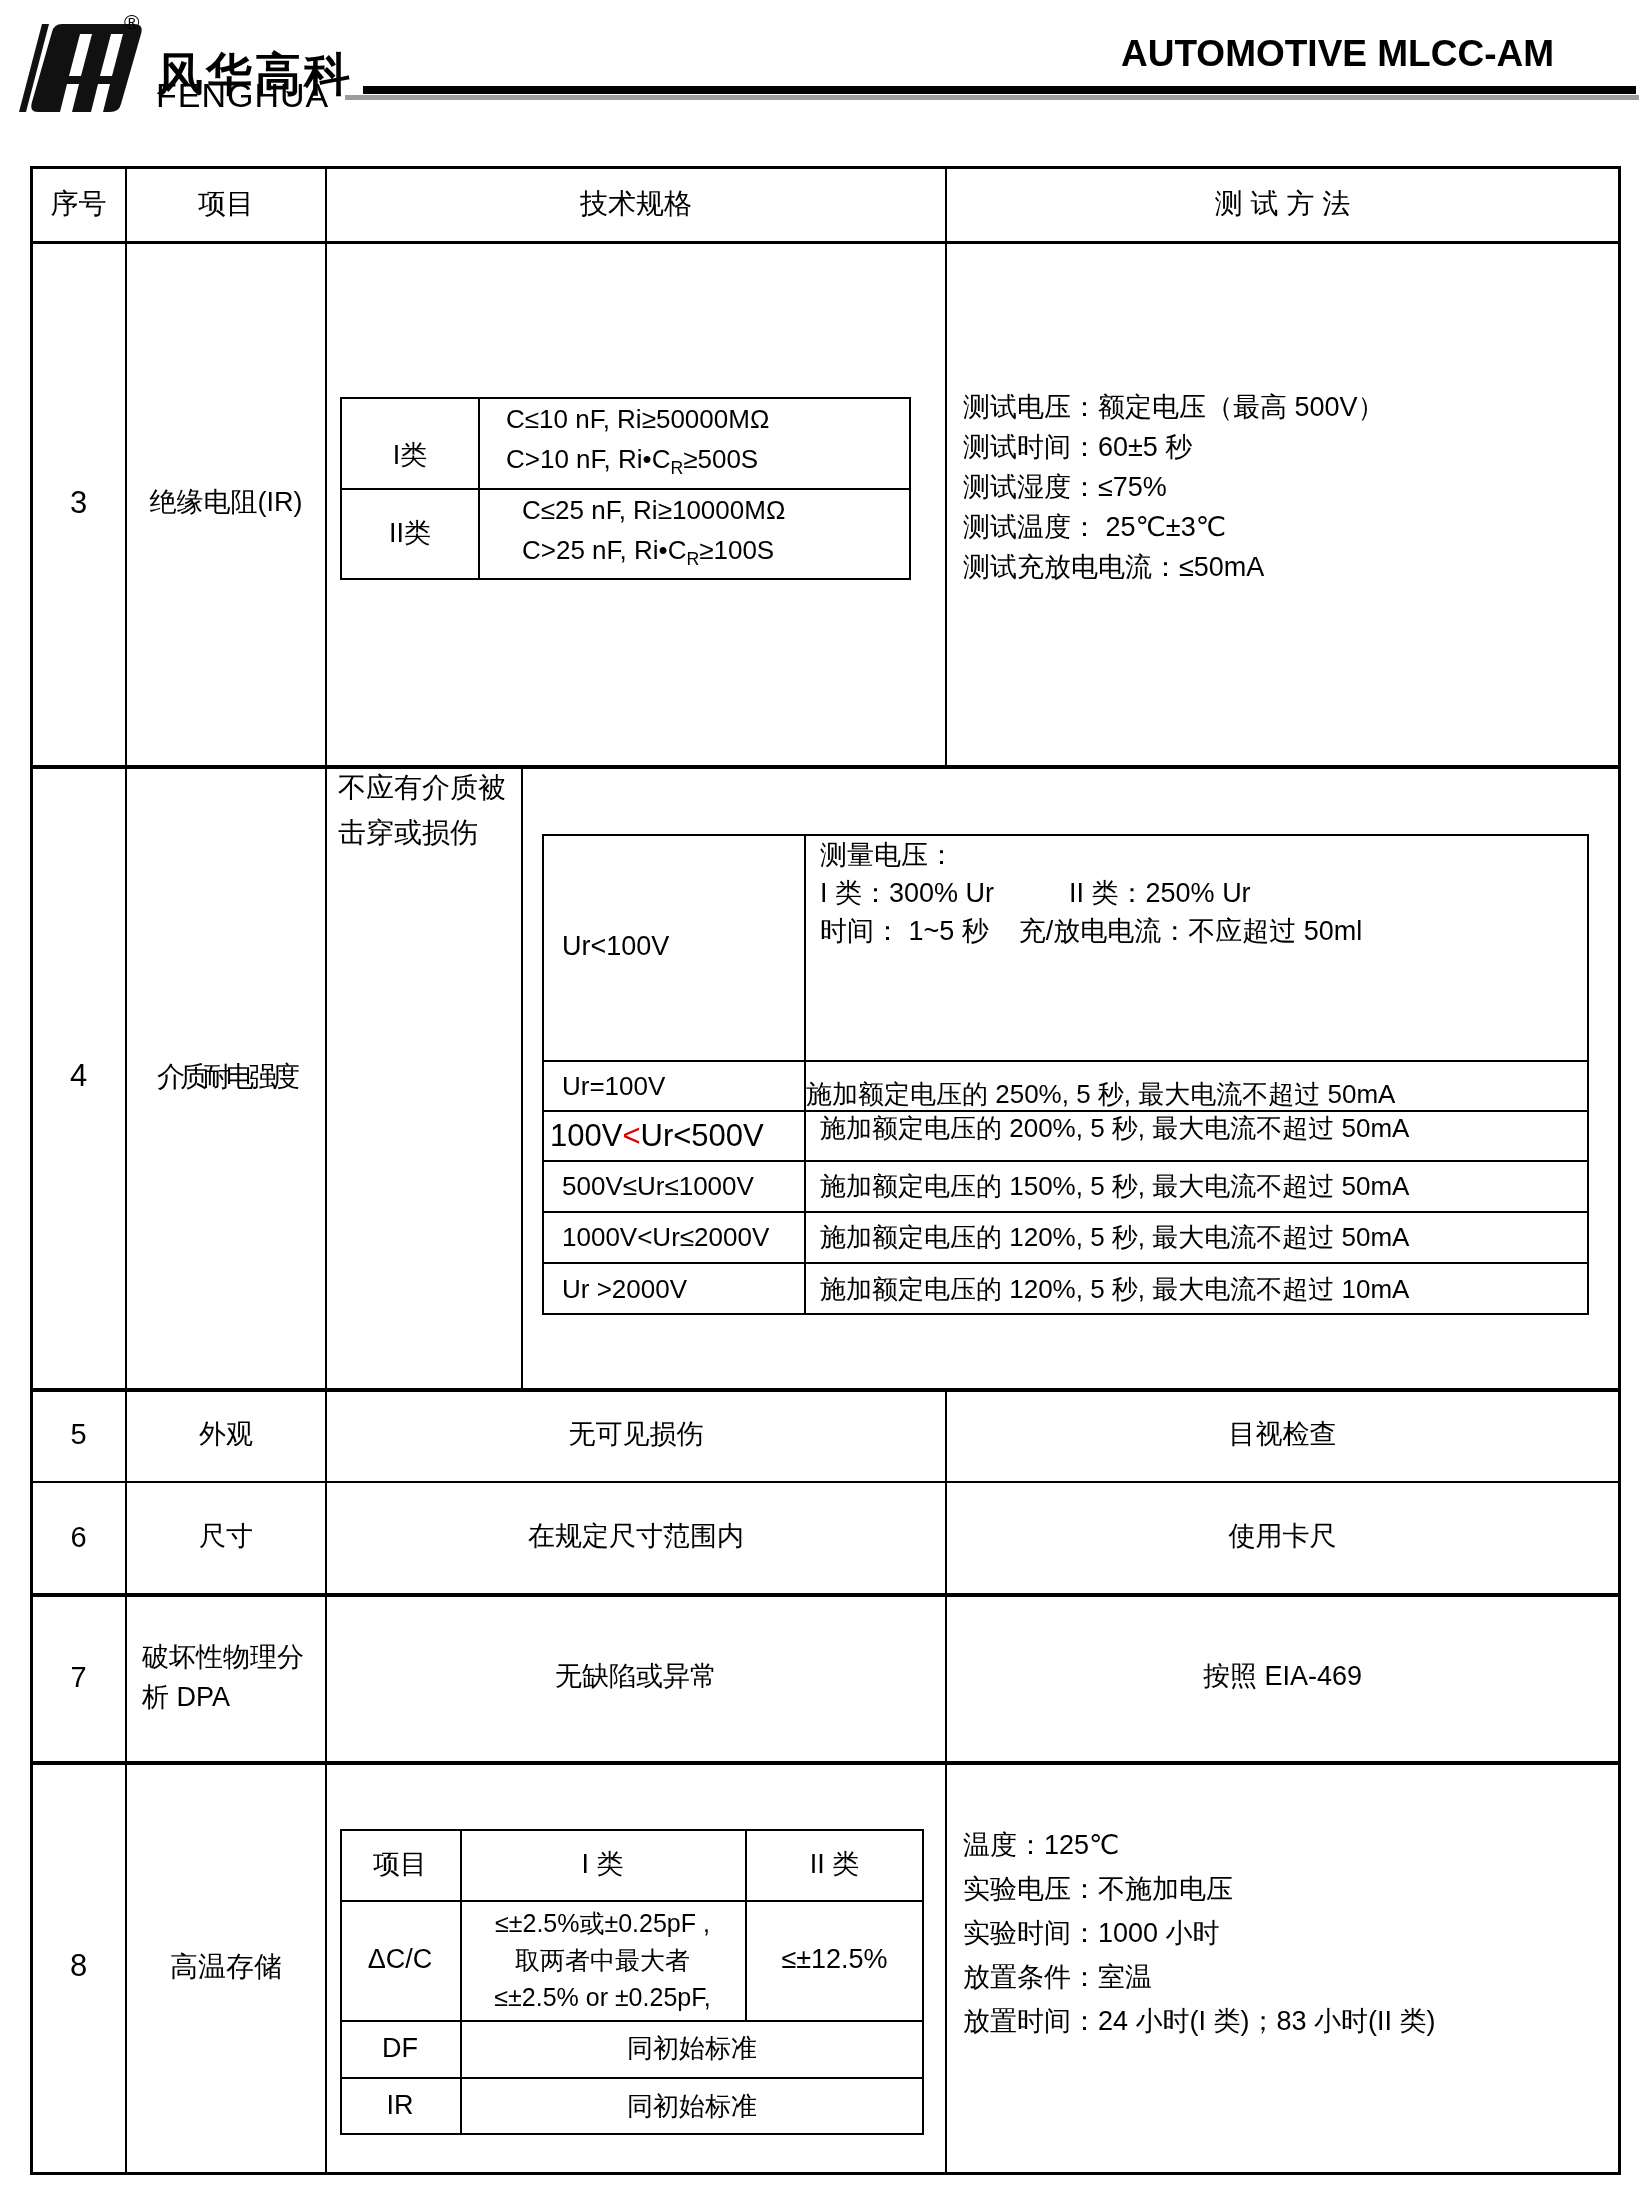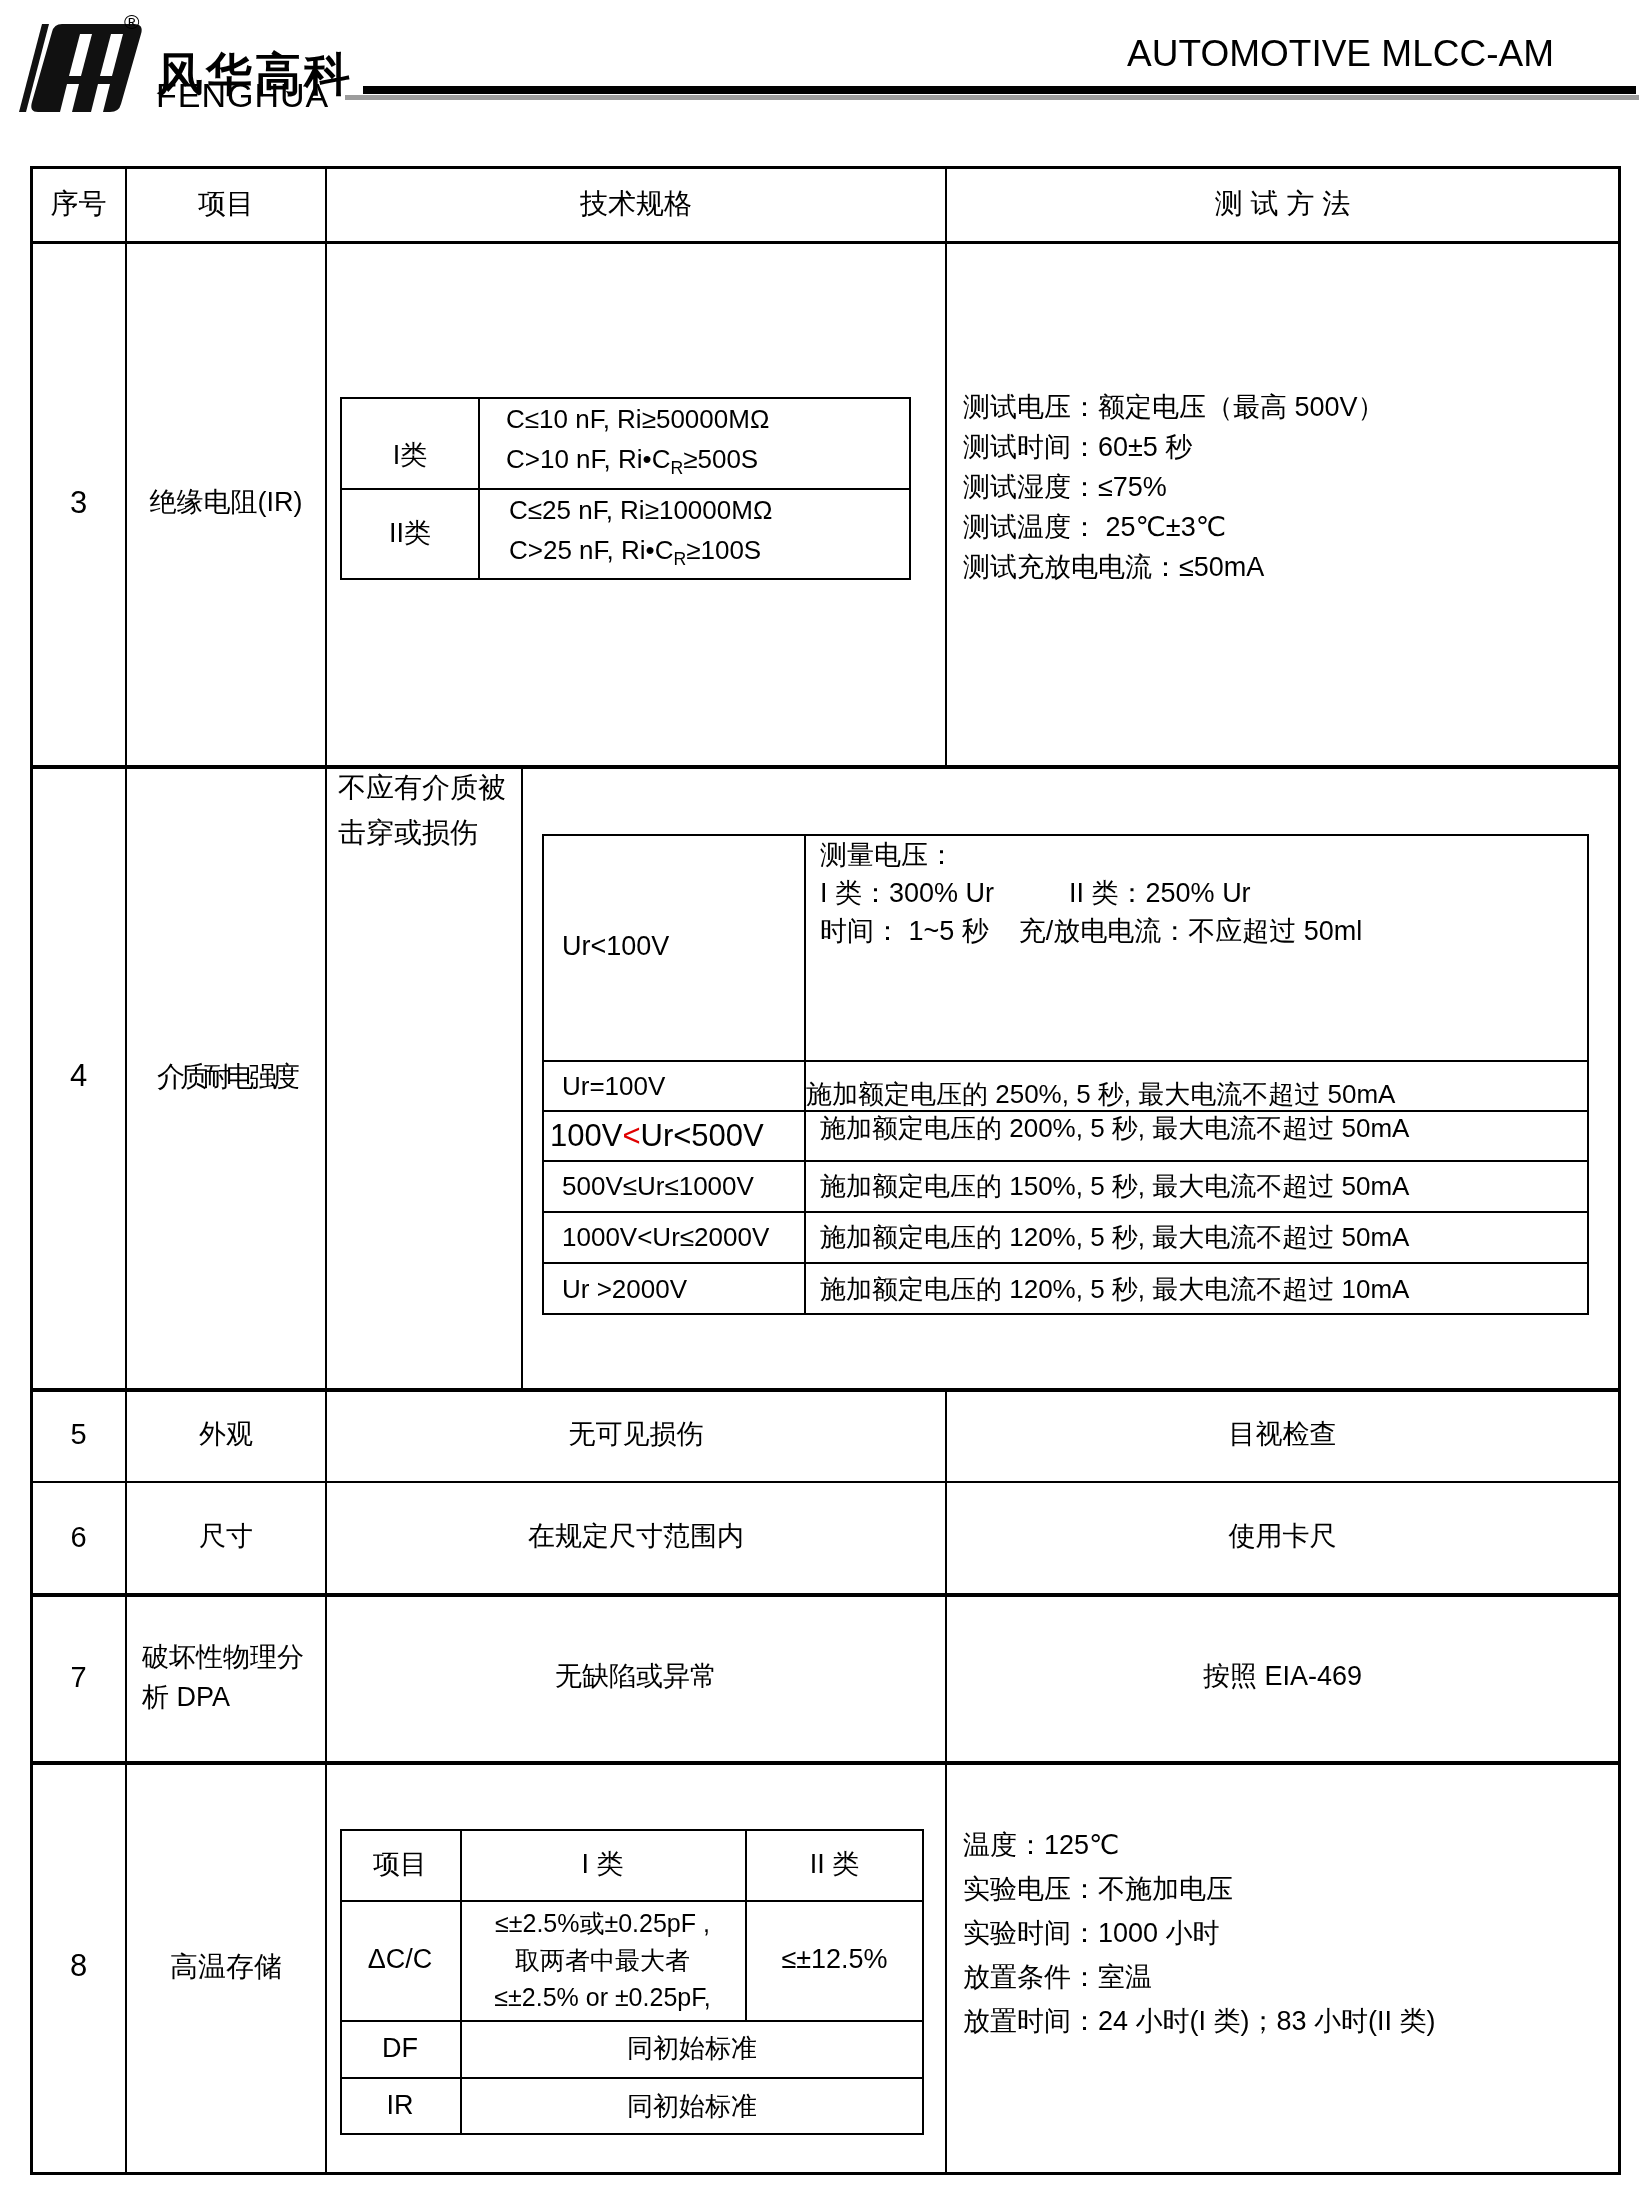--- a/index.html
+++ b/index.html
@@ -14,21 +14,21 @@
   .cell.col.left{align-items:flex-start;}
   .cell.top{justify-content:flex-start;}
   .line{position:absolute;background:#000;}
   .box{position:absolute;border:2px solid #000;box-sizing:border-box;}
   .pre{white-space:pre-wrap;}
   .red{color:#e00000;}
   sub{font-size:68%;}
   .brand-cn{position:absolute;left:157px;top:24px;font-size:46px;font-weight:bold;letter-spacing:3px;margin-top:20px;}
   .brand-en{position:absolute;left:156px;top:76px;font-size:34px;font-weight:500;letter-spacing:1px;}
   .reg{position:absolute;left:124px;top:10px;font-size:21px;}
-  .doc-title{position:absolute;right:97px;top:33px;font-size:37px;font-weight:normal;letter-spacing:0px;text-align:right;}
+  .doc-title{position:absolute;right:97px;top:33px;font-size:37px;font-weight:bold;letter-spacing:0px;text-align:right;}
   .rule-black{position:absolute;left:363px;top:86px;width:1273px;height:8px;background:#000;}
   .rule-gray{position:absolute;left:345px;top:95px;width:1294px;height:5px;background:#9c9c9c;}
   .condensed{letter-spacing:-5px;}
   .mline{line-height:40px;}
   .mline8{line-height:44px;}
 </style>
 </head>
 <body>
 
 <div class="page">
@@ -76,21 +76,21 @@
 
   <div class="box" style="left:340px;top:397px;width:571px;height:183px"></div>
   <div class="line" style="left:340px;top:488px;width:571px;height:2px"></div>
   <div class="line" style="left:478px;top:397px;width:2px;height:183px"></div>
   <div class="cell" style="left:342px;top:399px;width:136px;height:114px;font-size:27px">I类</div>
   <div class="cell col left" style="left:480px;top:399px;width:429px;height:89px;padding-left:26px;font-size:26px;box-sizing:border-box">
     <div style="line-height:40px">C≤10 nF, Ri≥50000MΩ</div>
     <div style="line-height:40px"><span>C&gt;10 nF, Ri•C</span><sub>R</sub><span>≥500S</span></div>
   </div>
   <div class="cell" style="left:342px;top:490px;width:136px;height:88px;font-size:27px">II类</div>
-  <div class="cell col left" style="left:480px;top:490px;width:429px;height:88px;padding-left:29px;font-size:26px;box-sizing:border-box">
+  <div class="cell col left" style="left:480px;top:490px;width:429px;height:88px;padding-left:42px;font-size:26px;box-sizing:border-box">
     <div style="line-height:40px">C≤25 nF, Ri≥10000MΩ</div>
     <div style="line-height:40px"><span>C&gt;25 nF, Ri•C</span><sub>R</sub><span>≥100S</span></div>
   </div>
 
   <div class="cell col left top" style="left:947px;top:241px;width:671px;height:524px;padding:146px 0 0 16px;font-size:27px;box-sizing:border-box">
     <div class="mline pre">测试电压：额定电压（最高 500V）</div>
     <div class="mline pre">测试时间：60±5 秒</div>
     <div class="mline pre">测试湿度：≤75%</div>
     <div class="mline pre">测试温度： 25℃±3℃</div>
     <div class="mline pre">测试充放电电流：≤50mA</div>

